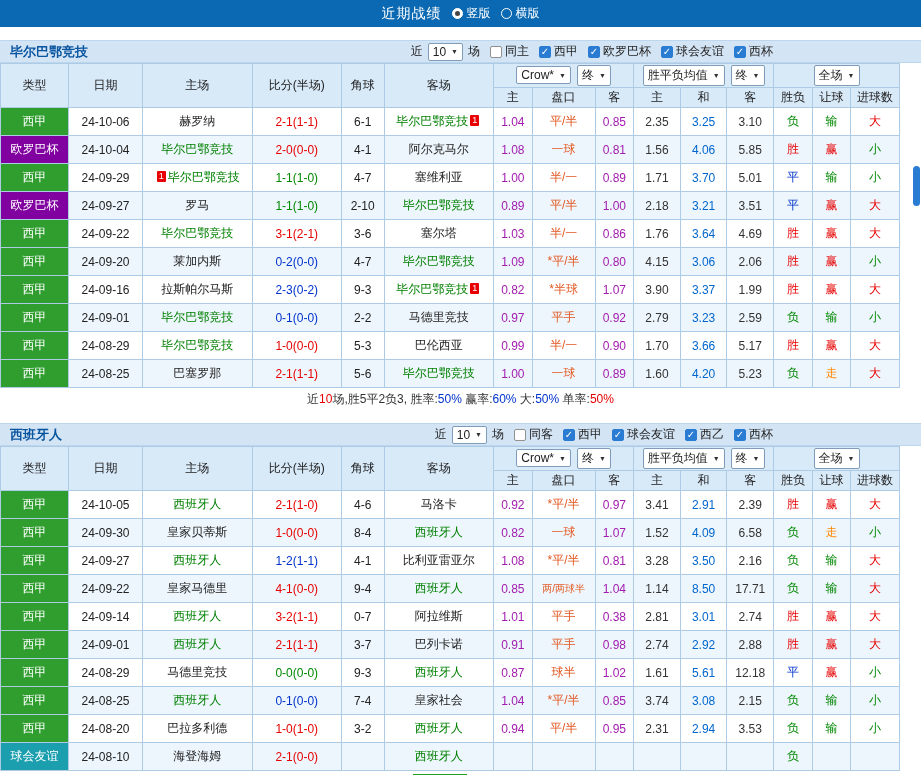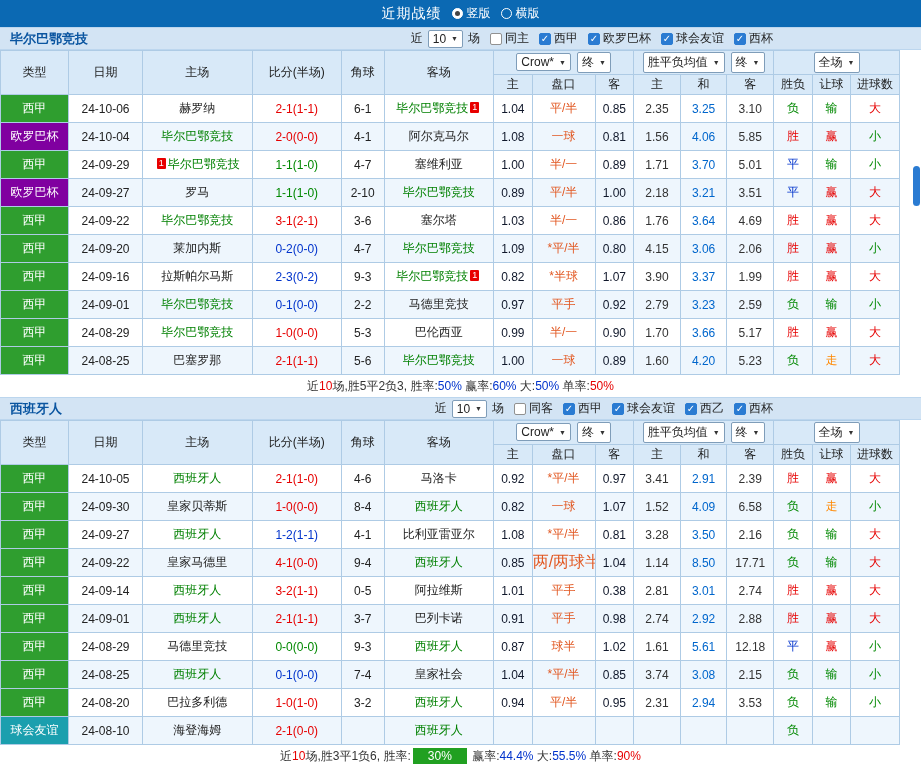--- a/index.html
+++ b/index.html
@@ -8,21 +8,21 @@
     background:#fff;font-family:"Liberation Sans","DejaVu Sans",sans-serif;font-size:12px;color:#222;
   }
   
   .topbar{height:27px;background:#0b69b3;display:flex;align-items:center;justify-content:center;gap:10px;color:#fff;}
   .topbar .title{font-weight:normal;font-size:14px;letter-spacing:1px;}
   .radio-opt{display:inline-flex;align-items:center;gap:4px;cursor:pointer;}
   .radio{width:11px;height:11px;border-radius:50%;border:1px solid #fff;display:inline-block;position:relative;box-sizing:border-box;}
   .radio.checked{background:#fff;}
   .radio.checked::after{content:"";position:absolute;left:2px;top:2px;width:5px;height:5px;border-radius:50%;background:#444;}
   
-  .section{margin-top:0;}
+  .section{margin-top:13px;}
   .section-bar{height:23px;background:#d3e4f4;border-top:1px solid #bcd6ee;border-bottom:1px solid #bcd6ee;
     display:flex;align-items:center;justify-content:space-between;padding:0 8px 0 10px;box-sizing:border-box;}
   .team-title{color:#0a55a0;font-weight:bold;font-size:13px;}
   .filters{display:flex;align-items:center;gap:5px;margin-right:140px;color:#222;}
   .cb-opt{display:inline-flex;align-items:center;margin-left:5px;cursor:pointer;}
   .cb{width:12px;height:12px;border:1px solid #919191;background:#fff;display:inline-flex;align-items:center;justify-content:center;
     margin-right:3px;font-size:10px;line-height:10px;box-sizing:border-box;border-radius:2px;}
   .cb.checked{background:#2a7bd2;border-color:#2a7bd2;color:#fff;font-weight:bold;}
   
   .sel{display:inline-flex;align-items:center;gap:5px;background:#fff;border:1px solid #7f9db9;border-radius:2px;
@@ -36,21 +36,21 @@
   .grid thead tr.hr2 th{height:19px;}
   .grid tbody td{height:27px;background:#fff;}
   .grid tbody tr:nth-child(even) td{background:#eef6fd;}
   .grid td.lg-liga{background:#2f9e2f !important;color:#fff;}
   .grid td.lg-europa{background:#8000a0 !important;color:#fff;}
   .grid td.lg-friendly{background:#1b9fae !important;color:#fff;}
   .team-name{cursor:pointer;}
   .tracked{color:#008000;}
   .rcard{display:inline-block;background:#e80000;color:#fff;font-size:9px;line-height:11px;padding:0 2px;margin:0 2px;vertical-align:2px;border-radius:1px;}
   .c-red{color:#e60000;} .c-blue{color:#0033cc;} .c-green{color:#008800;} .c-orange{color:#ff8800;}
-  .o-h,.o-a{color:#0f172a;} .o-line{color:#e25822;} .w-h,.w-a{color:#333;} .w-d{color:#0066cc;}
+  .o-h,.o-a{color:#a21caf;} .o-line{color:#e25822;} .w-h,.w-a{color:#333;} .w-d{color:#0066cc;}
   .score{cursor:pointer;}
   .dd-cell .sel{margin:0 3px;}
   
   .summary{height:22px;line-height:22px;text-align:center;color:#333;}
   .summary span{display:inline;}
   .badge-green{background:#21a021;color:#fff;padding:1px 15px;margin:0 2px;}
   
   .scroll-thumb{position:absolute;right:1px;top:166px;width:7px;height:40px;background:#2a7bd2;border-radius:4px;}
 </style>
 </head>
@@ -475,35 +475,35 @@
             <td class="c-red">大</td>
           </tr>
           <tr class="data-row">
             <td class="lg lg-liga">西甲</td>
             <td class="date">24-09-22</td>
             <td class="team-cell"><span class="team-name">皇家马德里</span></td>
             <td class="score c-red">4-1(0-0)</td>
             <td class="corner">9-4</td>
             <td class="team-cell"><span class="team-name tracked">西班牙人</span></td>
             <td class="o-h">0.85</td>
-            <td class="o-line" style="font-size: 16px;">两/两球半</td>
+            <td class="o-line" style="font-size: 10px;">两/两球半</td>
             <td class="o-a">1.04</td>
             <td class="w-h">1.14</td>
             <td class="w-d">8.50</td>
             <td class="w-a">17.71</td>
             <td class="c-green">负</td>
             <td class="c-green">输</td>
             <td class="c-red">大</td>
           </tr>
           <tr class="data-row">
             <td class="lg lg-liga">西甲</td>
             <td class="date">24-09-14</td>
             <td class="team-cell"><span class="team-name tracked">西班牙人</span></td>
             <td class="score c-red">3-2(1-1)</td>
-            <td class="corner">0-5</td>
+            <td class="corner">0-7</td>
             <td class="team-cell"><span class="team-name">阿拉维斯</span></td>
             <td class="o-h">1.01</td>
             <td class="o-line">平手</td>
             <td class="o-a">0.38</td>
             <td class="w-h">2.81</td>
             <td class="w-d">3.01</td>
             <td class="w-a">2.74</td>
             <td class="c-red">胜</td>
             <td class="c-red">赢</td>
             <td class="c-red">大</td>

